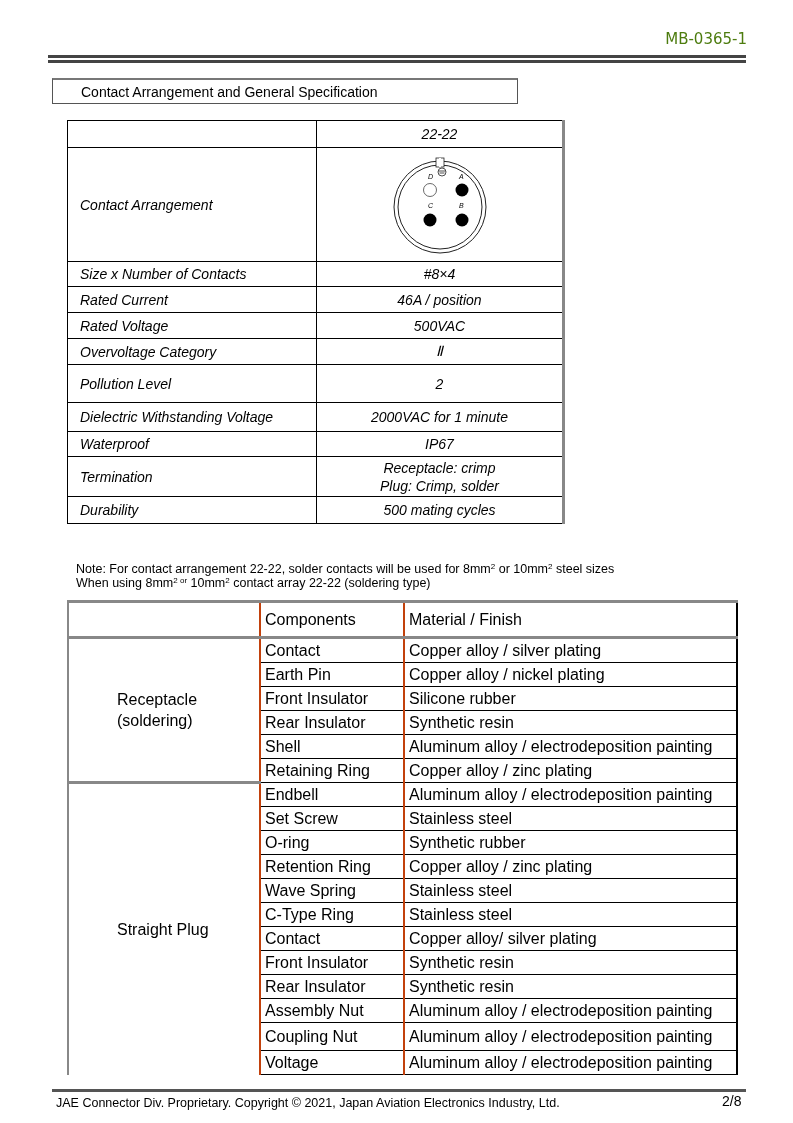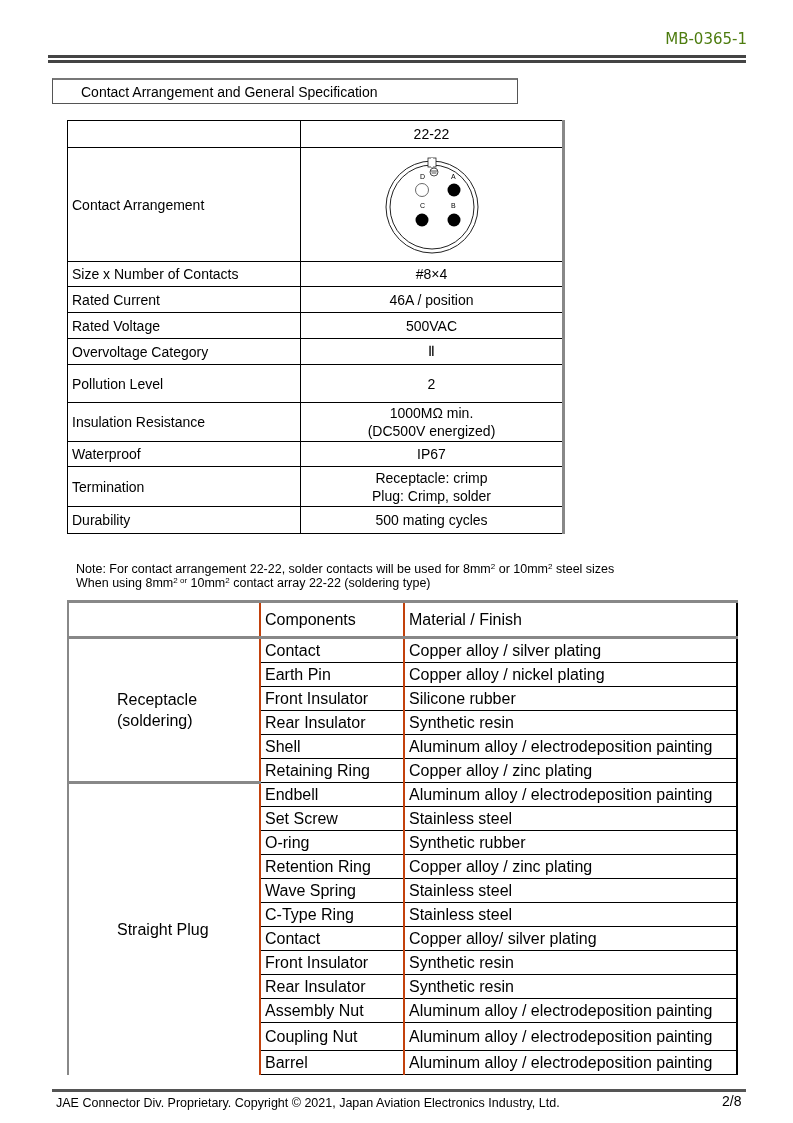--- a/index.html
+++ b/index.html
@@ -4,21 +4,21 @@
 <style>
   html, body { margin:0; padding:0; background:#ffffff; }
   body { width:793px; height:1123px; position:relative; overflow:hidden; font-family:"Liberation Sans", sans-serif; color:#000; }
   .doc-id { position:absolute; top:30px; right:46px; font-family:"DejaVu Sans", sans-serif; font-size:15px; color:#4d7c0f; }
   .rule { position:absolute; left:48px; width:698px; background:#444; }
   .rule.r1 { top:55px; height:3px; }
   .rule.r2 { top:60px; height:3px; }
   .title-box { position:absolute; left:52px; top:78px; width:466px; height:26px; border:1px solid #555; border-top:2px solid #777; box-sizing:border-box; font-size:14px; line-height:24px; padding-left:28px; }
   table { border-collapse:collapse; position:absolute; }
   .spec { left:67px; top:120px; width:498px; font-size:14px; }
-  .spec td { border:1px solid #000; padding:0 4px; }
+  .spec td { border:1px solid #000; padding:0 12px;font-style:italic; }
   .spec td.val { text-align:center; }
   .spec tr td:last-child { border-right:3px solid #888; }
   .spec td.lbl { width:224px; }
   .arr-wrap { display:flex; justify-content:center; align-items:center; height:113px; }
   .note { position:absolute; left:76px; top:562px; font-size:12.5px; line-height:14px; }
   .note sup { font-size:8px; vertical-align:4px; line-height:0; }
   .mat { left:67px; top:600px; width:671px; font-size:16px; }
   .mat td { border-left:2px solid #c2410c; padding:0 4px; height:23px; line-height:23px; border-bottom:1px solid #000; }
   .mat tr.hdr td { height:33px; border-top:3px solid #888; border-bottom:3px solid #888; }
   .mat td.grp { padding-left:3px; border-left:2px solid #888; vertical-align:middle; line-height:21px; }
@@ -88,26 +88,23 @@
     <td class="val">500VAC</td>
   </tr>
   <tr style="height:26px">
     <td class="lbl">Overvoltage Category</td>
     <td class="val" style="font-family:'Liberation Serif', serif;">Ⅱ</td>
   </tr>
   <tr style="height:38px">
     <td class="lbl">Pollution Level</td>
     <td class="val">2</td>
   </tr>
-  <tr style="height:39px">
-    <td class="lbl">Insulation Resistance</td>
-    <td class="val" style="line-height:18px;">
-      <div>1000MΩ min.</div>
-      <div>(DC500V energized)</div>
-    </td>
+  <tr style="height:29px">
+    <td class="lbl">Dielectric Withstanding Voltage</td>
+    <td class="val">2000VAC for 1 minute</td>
   </tr>
   <tr style="height:25px">
     <td class="lbl">Waterproof</td>
     <td class="val">IP67</td>
   </tr>
   <tr style="height:40px">
     <td class="lbl">Termination</td>
     <td class="val" style="line-height:18px;">
       <div>Receptacle: crimp</div>
       <div>Plug: Crimp, solder</div>
@@ -203,21 +200,21 @@
   </tr>
   <tr>
     <td class="c1">Assembly Nut</td>
     <td class="last">Aluminum alloy / electrodeposition painting</td>
   </tr>
   <tr class="tall">
     <td class="c1">Coupling Nut</td>
     <td class="last">Aluminum alloy / electrodeposition painting</td>
   </tr>
   <tr class="end">
-    <td class="c1">Barrel</td>
+    <td class="c1">Voltage</td>
     <td class="last">Aluminum alloy / electrodeposition painting</td>
   </tr>
 </tbody>
   </table>
 
 <div class="foot-rule"></div>
 <div class="foot-text">JAE Connector Div. Proprietary. Copyright ©  2021, Japan Aviation Electronics Industry, Ltd.</div>
 <div class="page-no">2/8</div>
 
 </body></html>

